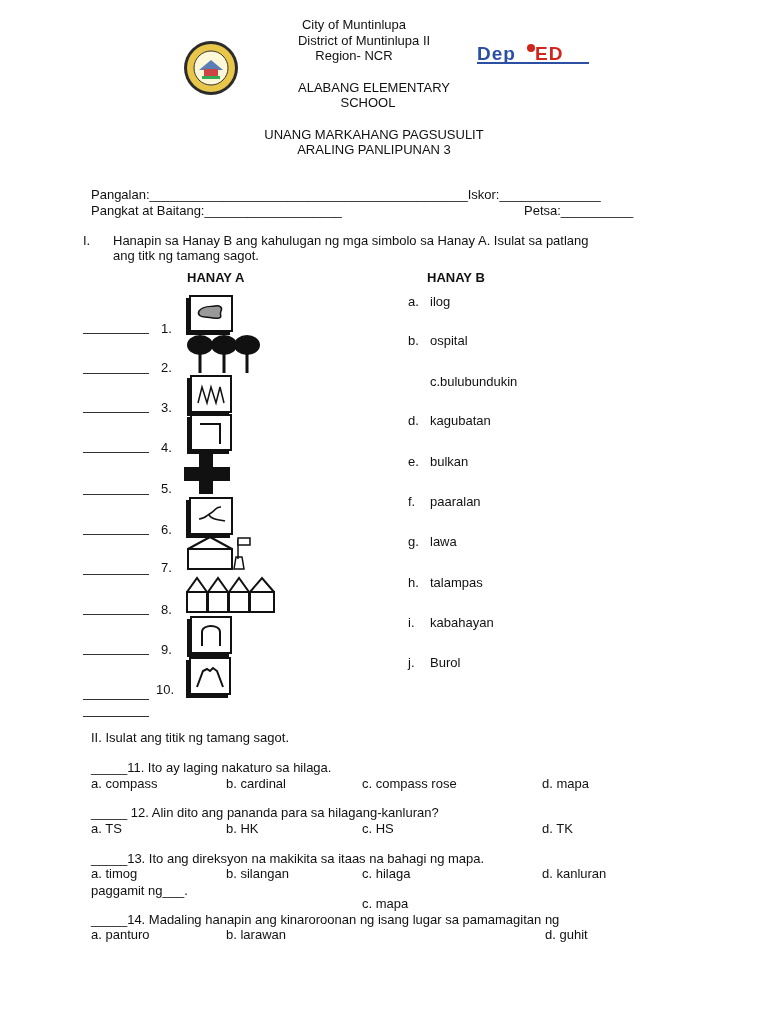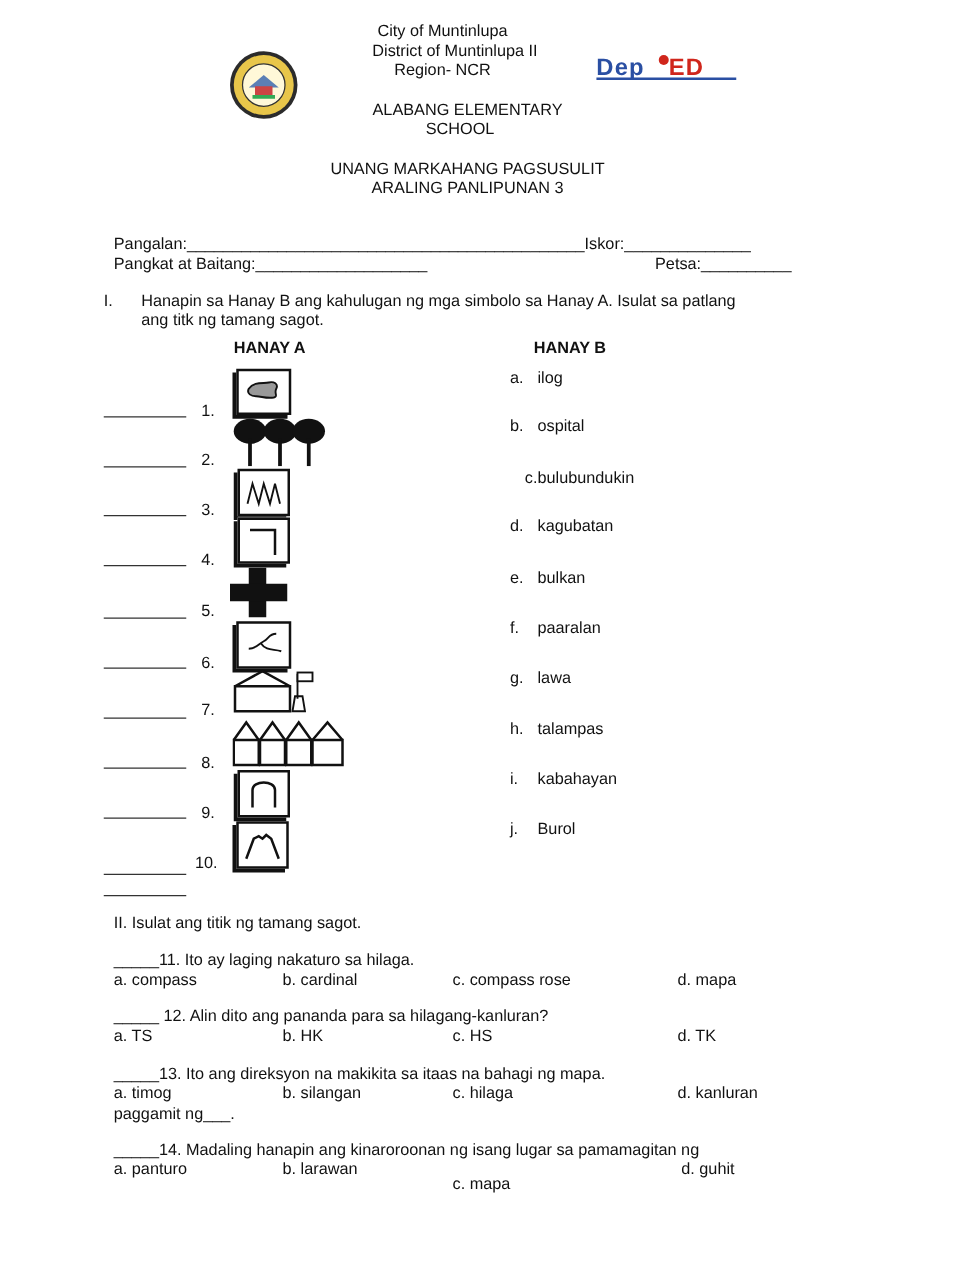--- a/index.html
+++ b/index.html
@@ -163,21 +163,21 @@
 </div>
 
 <div class="box" style="left:189px;top:657px;width:38px;height:34px;">
   <svg width="38" height="34" viewBox="0 0 38 34">
       <polyline points="6,28 12,12 16,10 19,12 22,9 26,12 32,28" fill="none" stroke="#111" stroke-width="2"></polyline>
     </svg>
 </div>
 
 <div class="txt" style="left:408px;top:294px;"><span style="display:inline-block;width:22px;">a.</span><span>ilog</span></div>
 <div class="txt" style="left:408px;top:333px;"><span style="display:inline-block;width:22px;">b.</span><span>ospital</span></div>
-<div class="txt" style="left:408px;top:374px;text-align:right;"><span style="display:inline-block;width:22px;">c.</span><span>bulubundukin</span></div>
+<div class="txt" style="left:418px;top:374px;text-align:right;"><span style="display:inline-block;width:22px;">c.</span><span>bulubundukin</span></div>
 <div class="txt" style="left:408px;top:413px;"><span style="display:inline-block;width:22px;">d.</span><span>kagubatan</span></div>
 <div class="txt" style="left:408px;top:454px;"><span style="display:inline-block;width:22px;">e.</span><span>bulkan</span></div>
 <div class="txt" style="left:408px;top:494px;"><span style="display:inline-block;width:22px;">f.</span><span>paaralan</span></div>
 <div class="txt" style="left:408px;top:534px;"><span style="display:inline-block;width:22px;">g.</span><span>lawa</span></div>
 <div class="txt" style="left:408px;top:575px;"><span style="display:inline-block;width:22px;">h.</span><span>talampas</span></div>
 <div class="txt" style="left:408px;top:615px;"><span style="display:inline-block;width:22px;">i.</span><span>kabahayan</span></div>
 <div class="txt" style="left:408px;top:655px;"><span style="display:inline-block;width:22px;">j.</span><span>Burol</span></div>
 
 <div class="txt" style="left:91px;top:730px;">II. Isulat ang titik ng tamang sagot.</div>
 
@@ -196,14 +196,14 @@
 <div class="txt" style="left:91px;top:851px;">_____13. Ito ang direksyon na makikita sa itaas na bahagi ng mapa.</div>
 <div class="txt" style="left:91px;top:866px;">a. timog</div>
 <div class="txt" style="left:226px;top:866px;">b. silangan</div>
 <div class="txt" style="left:362px;top:866px;">c. hilaga</div>
 <div class="txt" style="left:542px;top:866px;">d. kanluran</div>
 
 <div class="txt" style="left:91px;top:912px;text-align:center;">_____14. Madaling hanapin ang kinaroroonan ng isang lugar sa pamamagitan ng</div>
 <div class="txt" style="left:91px;top:883px;">paggamit ng___.</div>
 <div class="txt" style="left:91px;top:927px;">a. panturo</div>
 <div class="txt" style="left:226px;top:927px;">b. larawan</div>
-<div class="txt" style="left:362px;top:939px;text-align:center;">c. mapa</div>
+<div class="txt" style="left:362px;top:896px;text-align:center;">c. mapa</div>
 <div class="txt" style="left:545px;top:927px;">d. guhit</div>
 
 </body></html>

